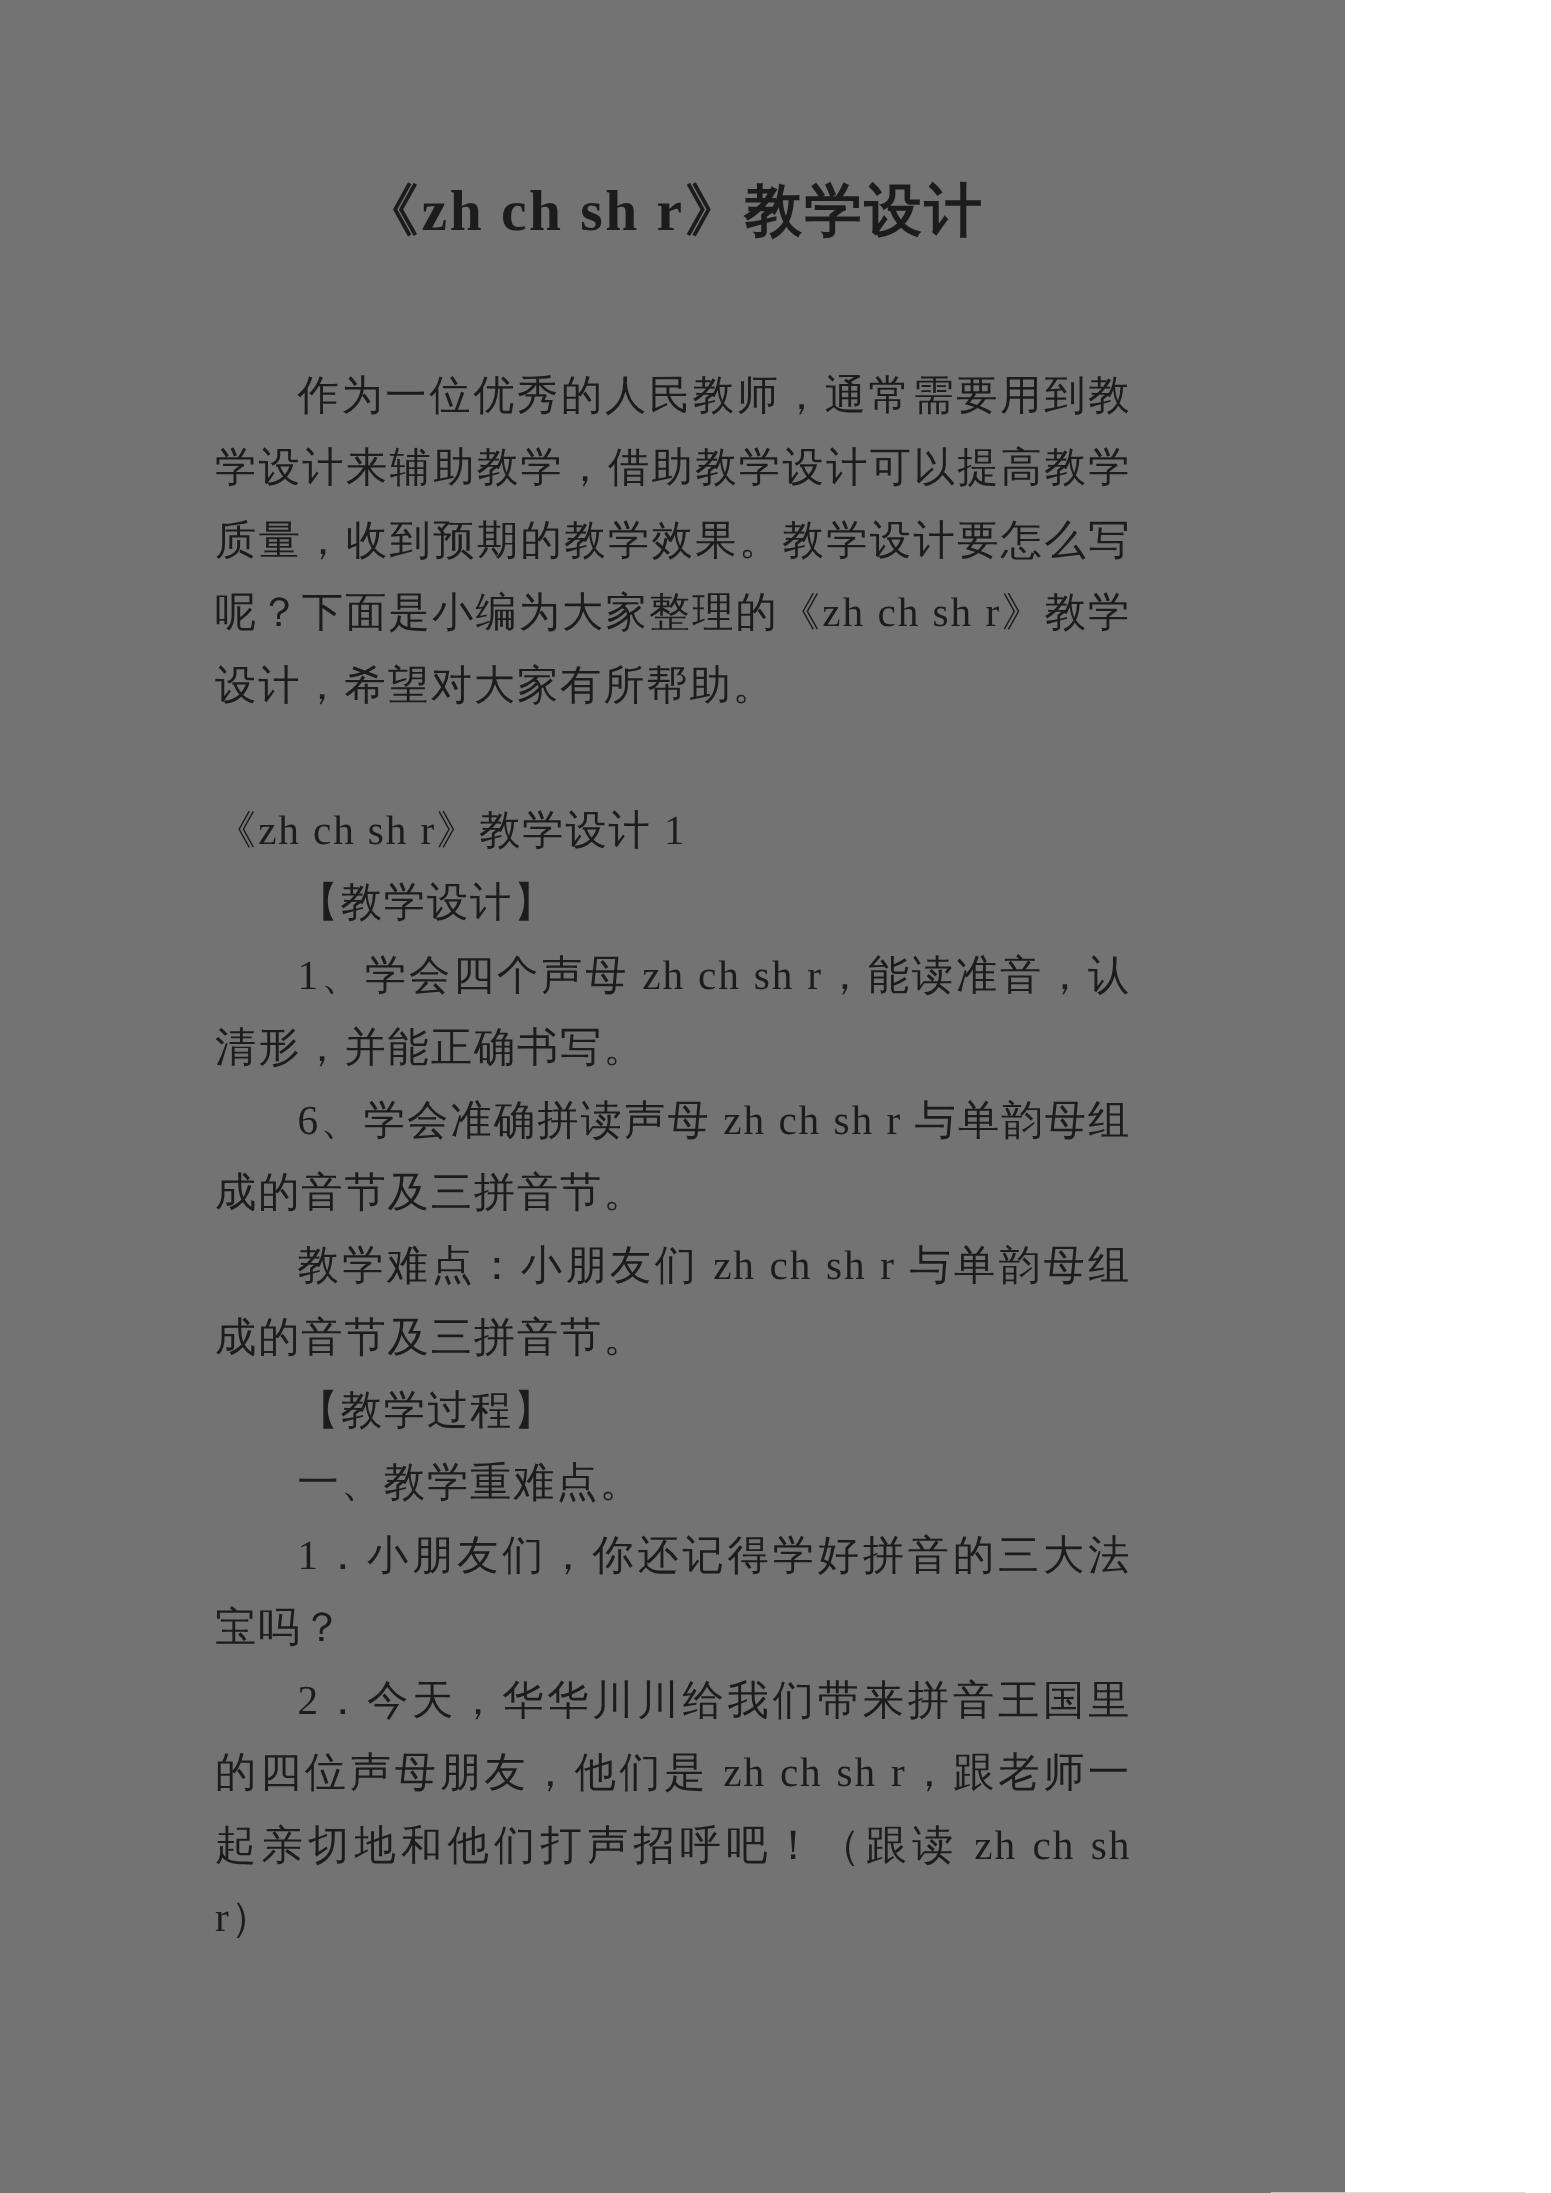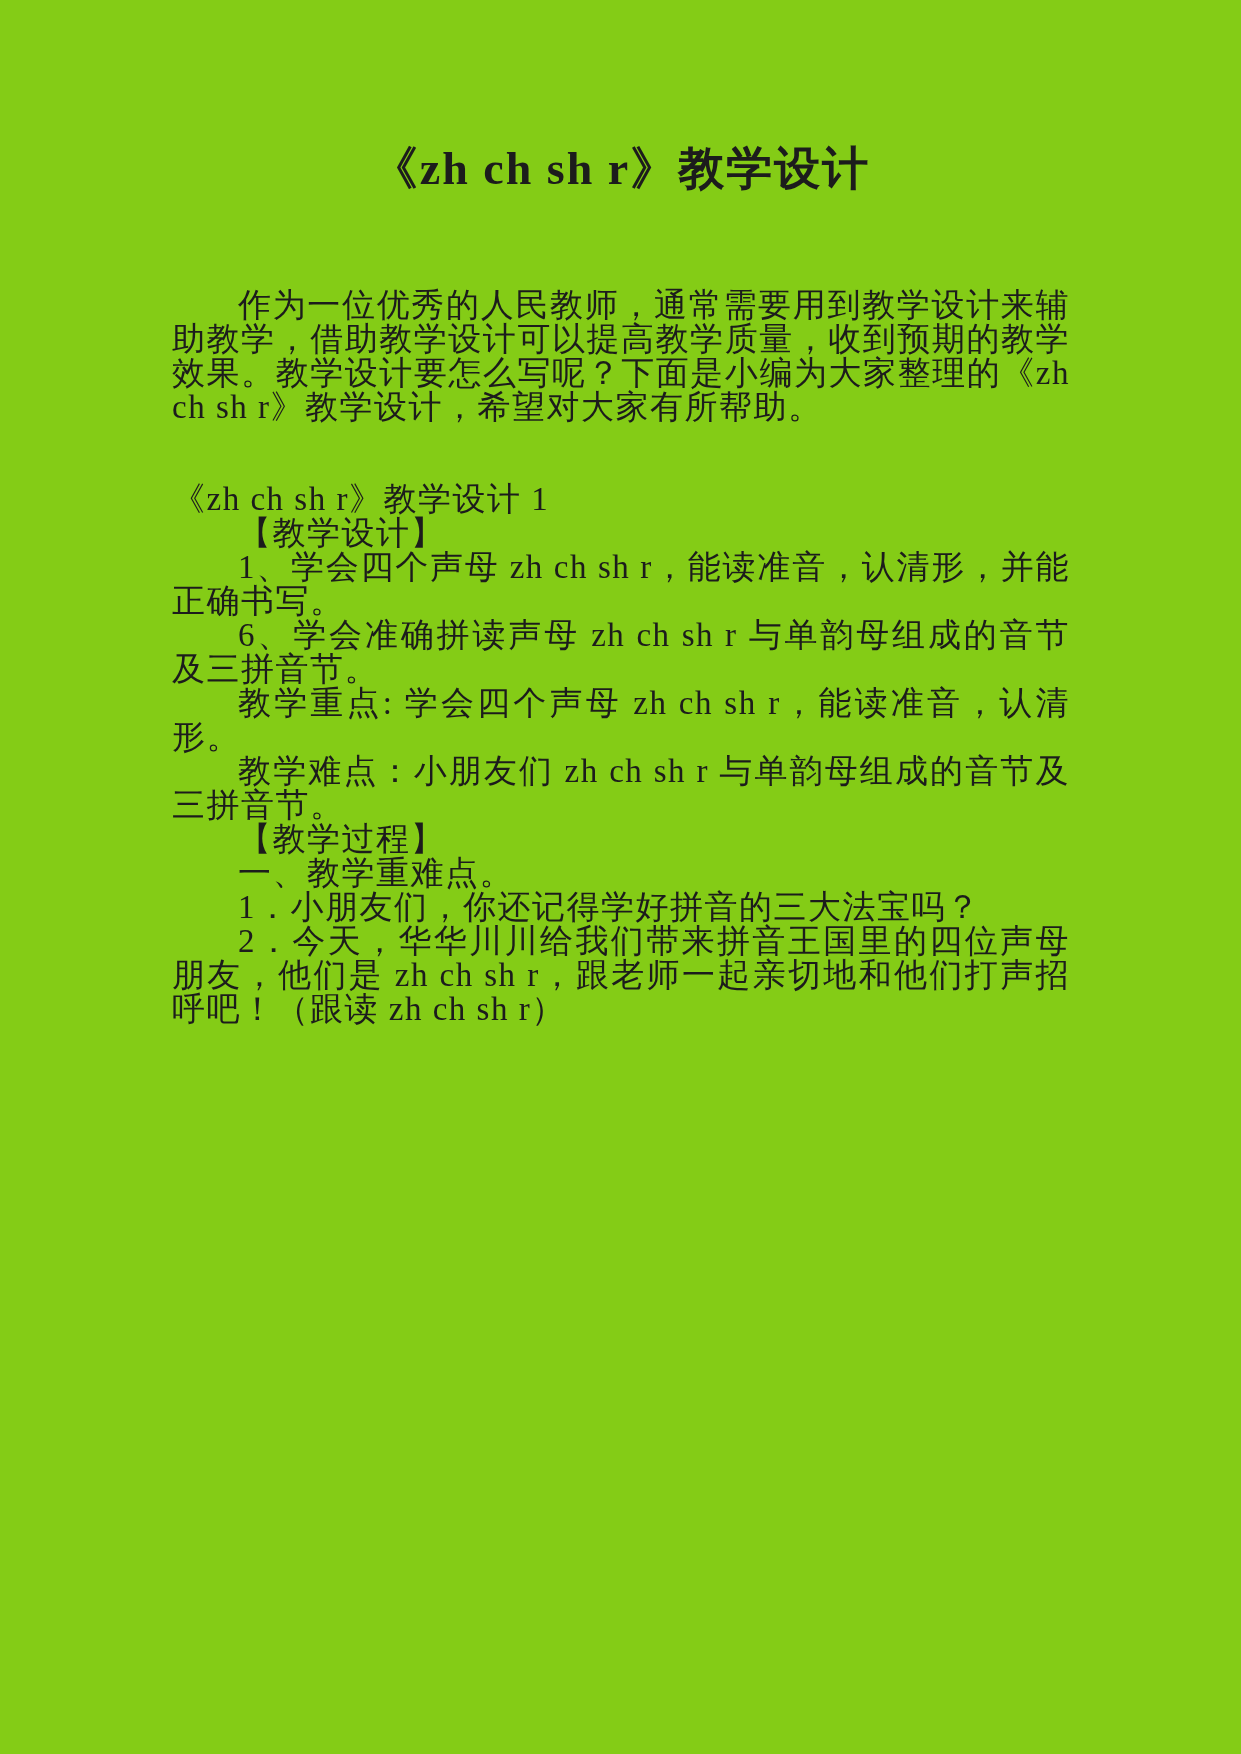--- a/index.html
+++ b/index.html
@@ -2,41 +2,41 @@
 <html><head>
 <meta charset="utf-8">
 <style>
   html, body {
     margin: 0;
     padding: 0;
     background: #ffffff;
   }
   .page {
     position: relative;
-    width: 1241px;
+    width: 1076px;
     height: 1754px;
     box-sizing: border-box;
-    background: #84cc16;
+    background: #737373;
     padding: 138px 171px 0 172px;
     font-family: "Liberation Serif", "DejaVu Serif", serif;
     color: #1c1c1c;
     overflow: hidden;
   }
   .doc-title {
     font-size: 46px;
     font-weight: bold;
     line-height: 62px;
     letter-spacing: 2px;
     text-align: center;
     margin: 0 0 88px 0;
     white-space: nowrap;
   }
   .para {
     font-size: 33px;
-    line-height: 34px;
+    line-height: 58px;
     letter-spacing: 1.5px;
     margin: 0;
     text-align: justify;
     text-justify: inter-ideograph;
   }
   .indent { text-indent: 2em; }
   .gap-top { margin-top: 58px; }
 </style>
 </head>
 <body>
@@ -49,21 +49,20 @@
 
   <p class="para gap-top">《zh ch sh r》教学设计 1</p>
 
   <p class="para indent">【教学设计】</p>
 
   <p class="para indent">1、学会四个声母 zh ch sh r，能读准音，认清形，并能正确书写。</p>
 
   <p class="para indent">6、学会准确拼读声母 zh ch sh r 与单韵母组成的音节及三拼音节。</p>
 
 
-  <p class="para indent">教学重点: 学会四个声母 zh ch sh r，能读准音，认清形。</p>
 
   <p class="para indent">教学难点：小朋友们 zh ch sh r 与单韵母组成的音节及三拼音节。</p>
 
   <p class="para indent">【教学过程】</p>
 
   <p class="para indent">一、教学重难点。</p>
 
   <p class="para indent">1．小朋友们，你还记得学好拼音的三大法宝吗？</p>
 
   <p class="para indent">2．今天，华华川川给我们带来拼音王国里的四位声母朋友，他们是 zh ch sh r，跟老师一起亲切地和他们打声招呼吧！（跟读 zh ch sh r）</p>

